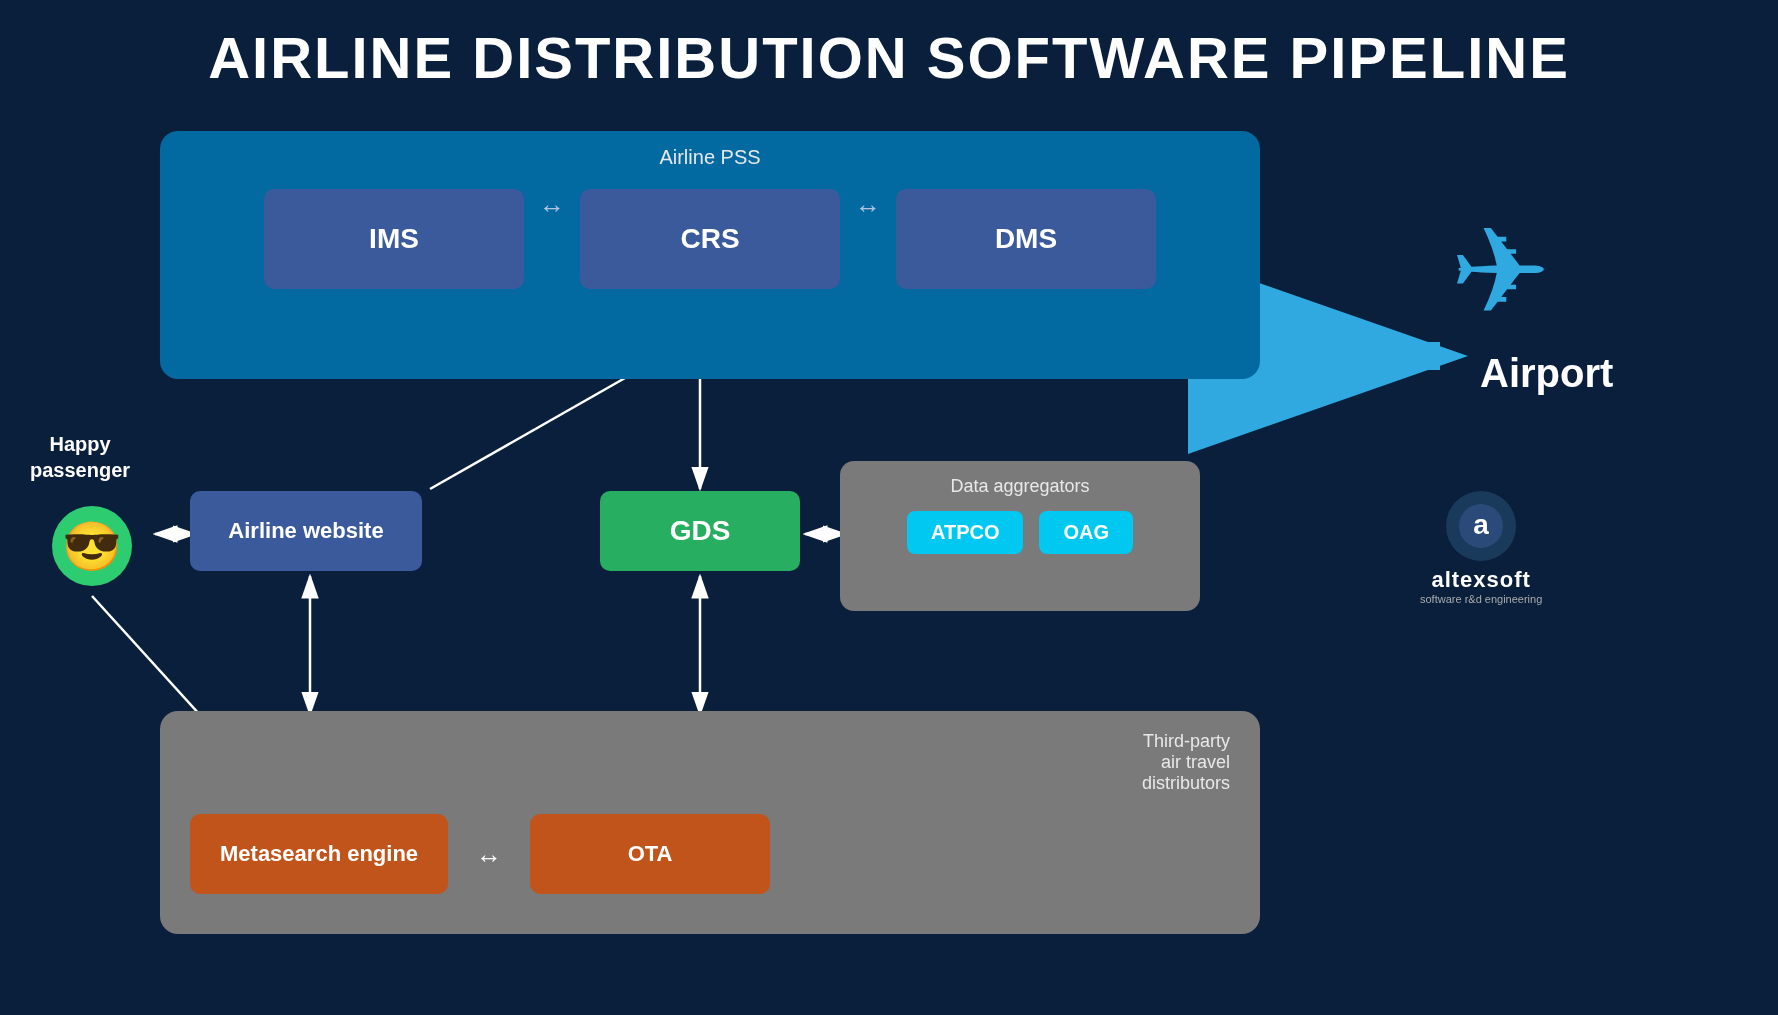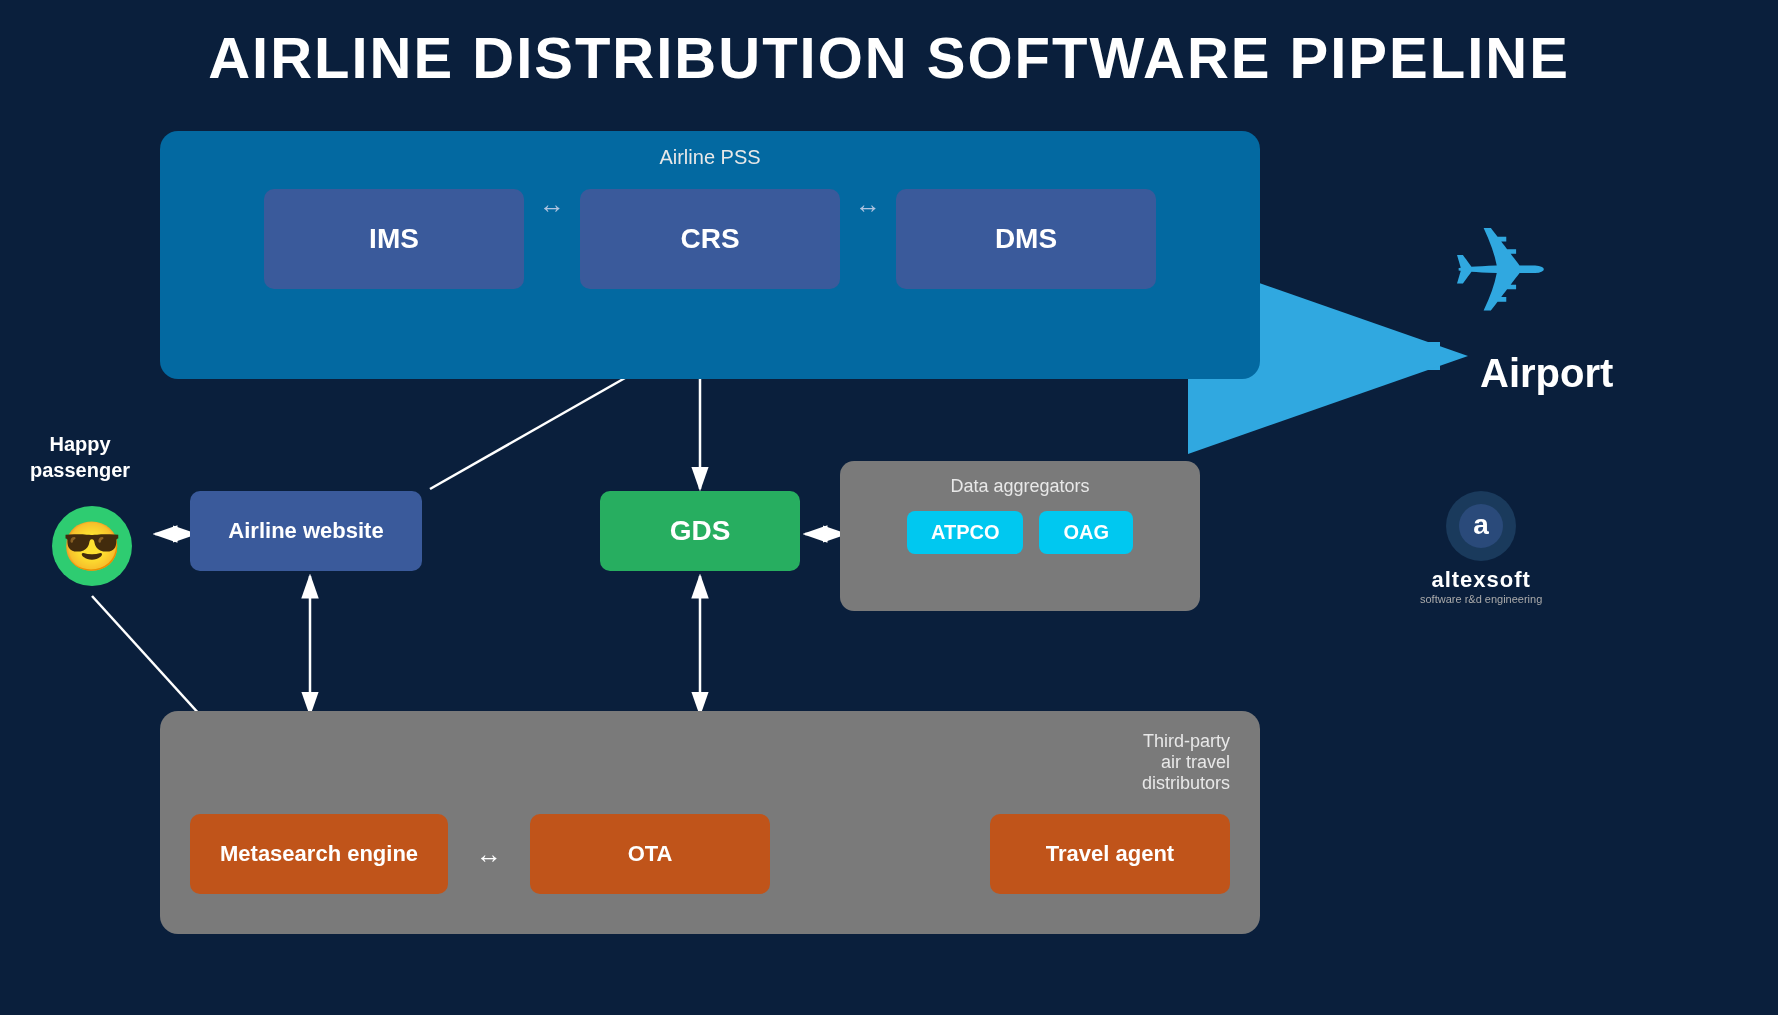--- a/index.html
+++ b/index.html
@@ -359,18 +359,17 @@
       <div class="altexsoft-sub">software r&amp;d engineering</div>
     </div>
 
     <div class="thirdparty-container">
       <div class="thirdparty-label">Third-party<br>air travel<br>distributors</div>
       <div class="thirdparty-boxes">
         <div class="thirdparty-box wide">Metasearch engine</div>
         <span class="arrow-horiz" style="color:white;">↔</span>
         <div class="thirdparty-box wide">OTA</div>
         <div style="flex:1"></div>
-        <div class="thirdparty-box wide">Travel agent</div>
       </div>
     </div>
 
   </div>
 </div>
 
 </body></html>

